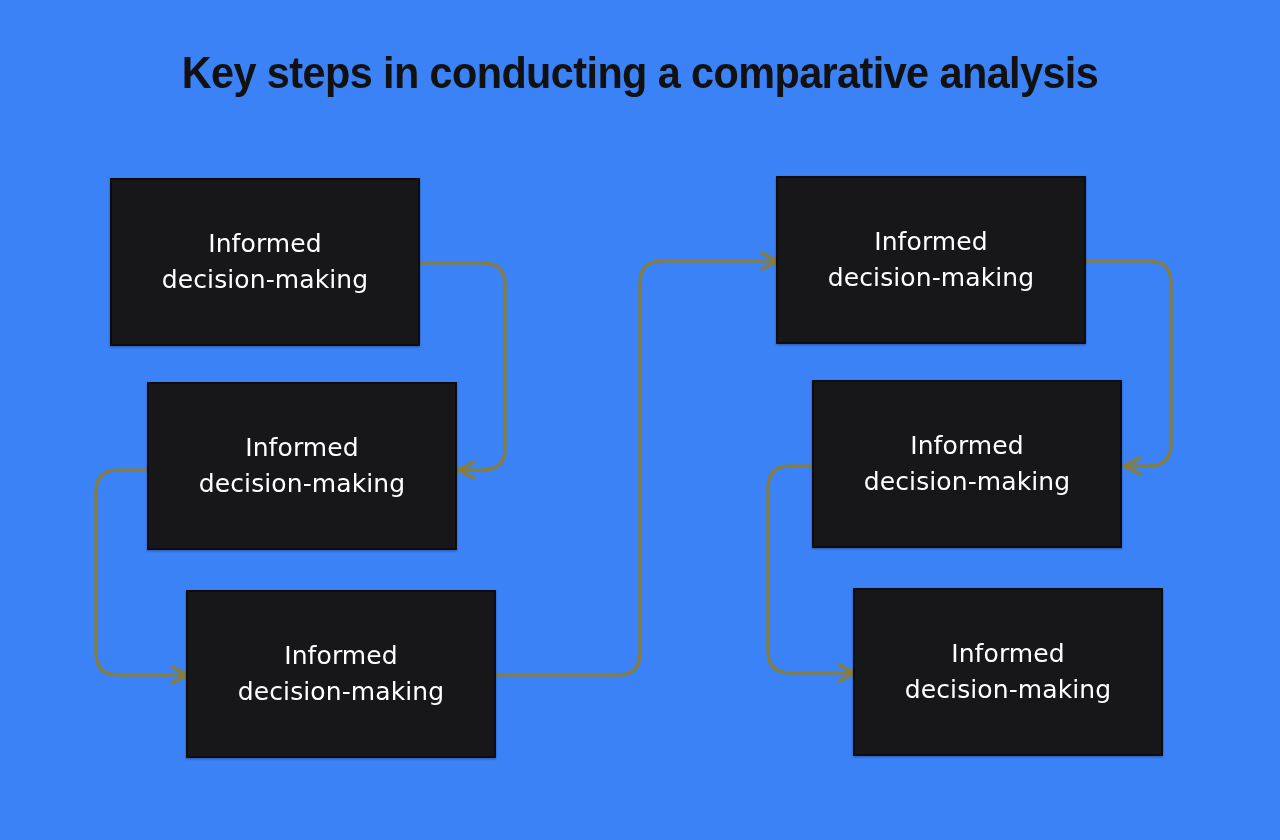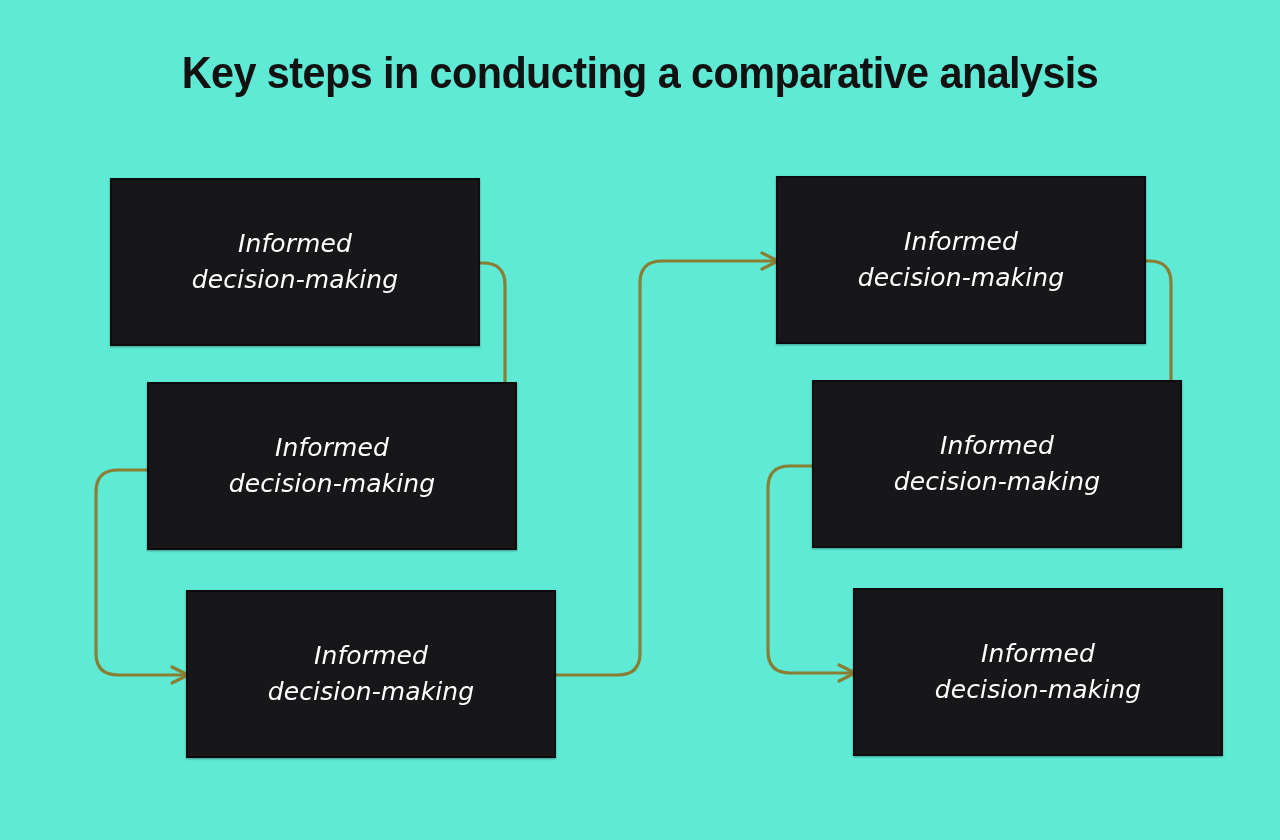--- a/index.html
+++ b/index.html
@@ -9,21 +9,21 @@
   body {
     width: 1280px;
     height: 840px;
     overflow: hidden;
     font-family: "Liberation Sans", sans-serif;
   }
   #canvas {
     position: relative;
     width: 1280px;
     height: 840px;
-    background: #5eead4;
+    background: #3b82f6;
     overflow: hidden;
   }
   #title {
     position: absolute;
     left: 0;
     top: 48px;
     width: 1280px;
     text-align: center;
     font-family: "Liberation Sans Narrow", "Liberation Sans", sans-serif;
     font-size: 44px;
@@ -37,30 +37,29 @@
   #wires {
     position: absolute;
     left: 0;
     top: 0;
     width: 1280px;
     height: 840px;
     pointer-events: none;
   }
   .node {
     position: absolute;
-    width: 370px;
+    width: 310px;
     height: 168px;
     background: #17171a;
     border: 2px solid #0c0c0e;
     box-sizing: border-box;
     display: flex;
     align-items: center;
     justify-content: center;
     box-shadow: 0 1px 2px rgba(0,0,0,0.35);
-    font-style: italic;
   }
   .node-label {
     color: #ffffff;
     font-family: "DejaVu Sans", "Liberation Sans", sans-serif;
     font-size: 25px;
     line-height: 1.45;
     font-weight: 400;
     letter-spacing: 0.1px;
     text-align: center;
     white-space: pre-line;

